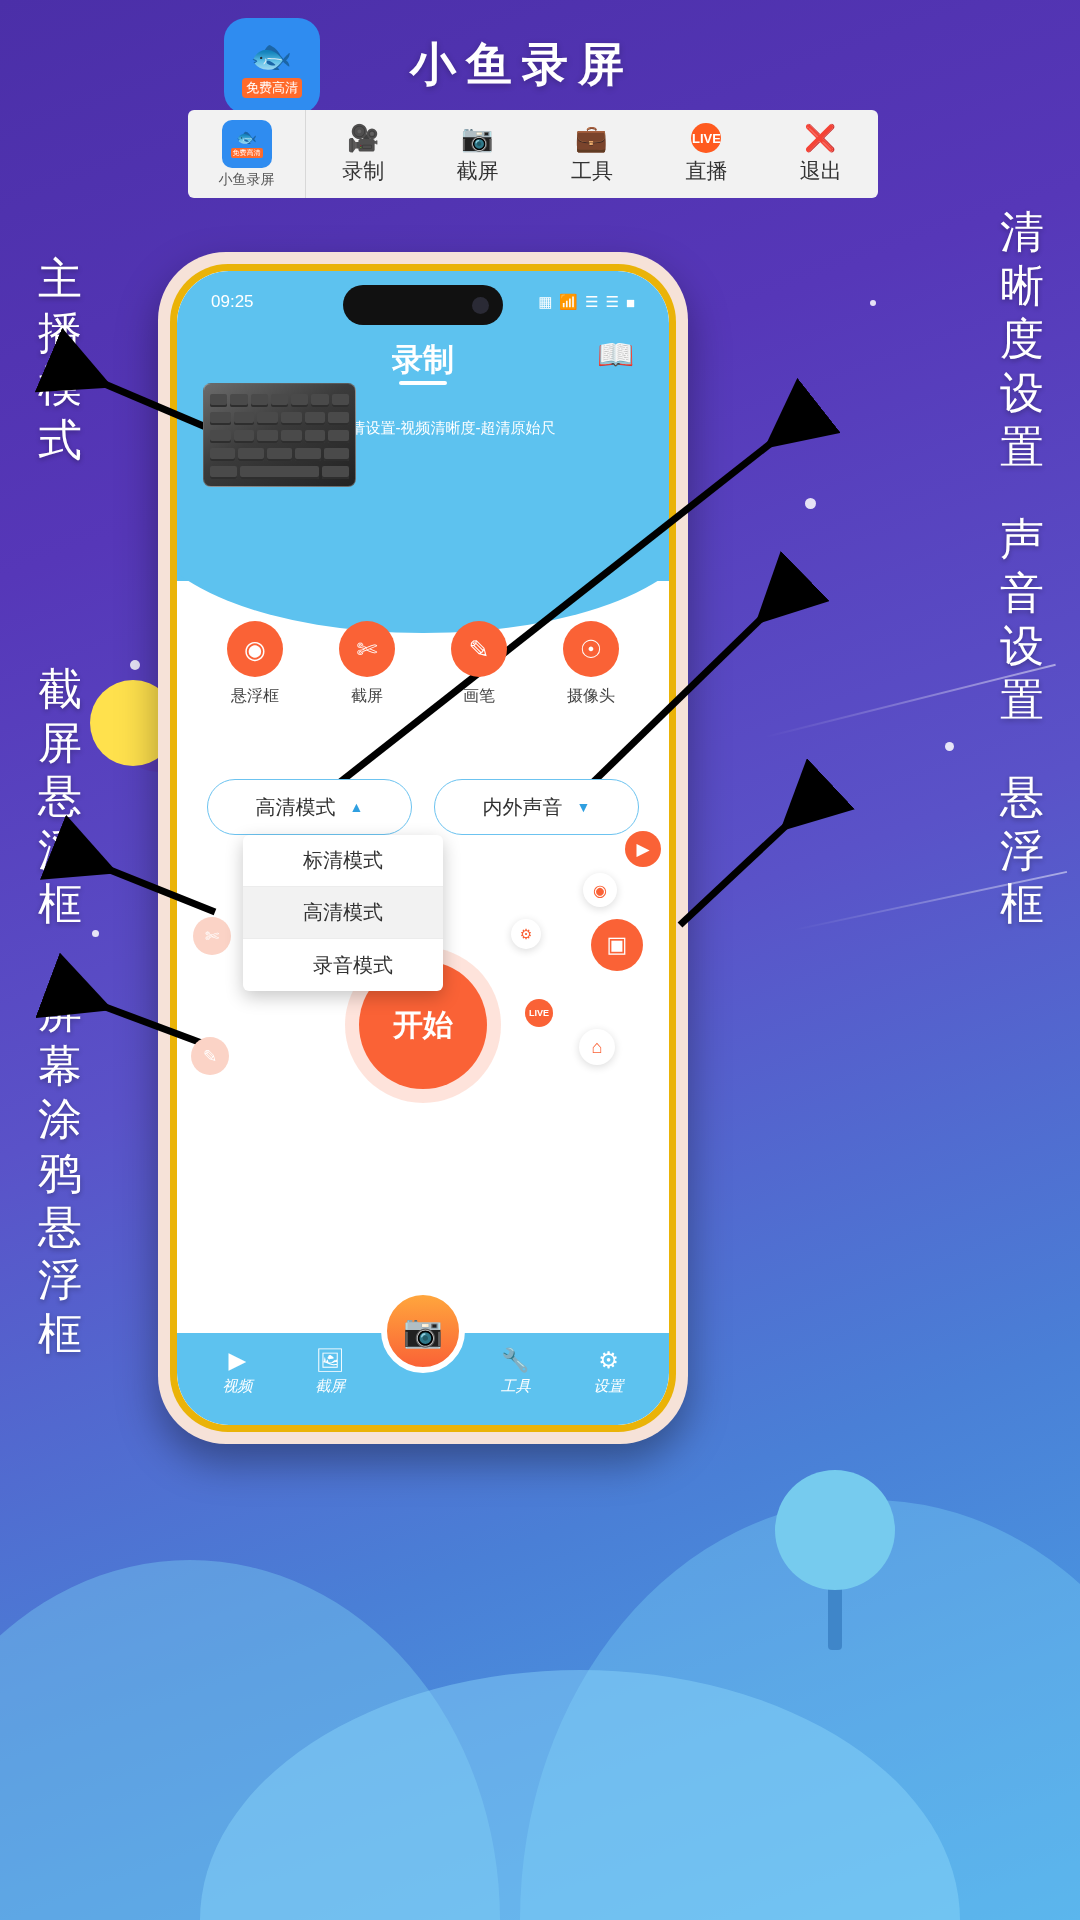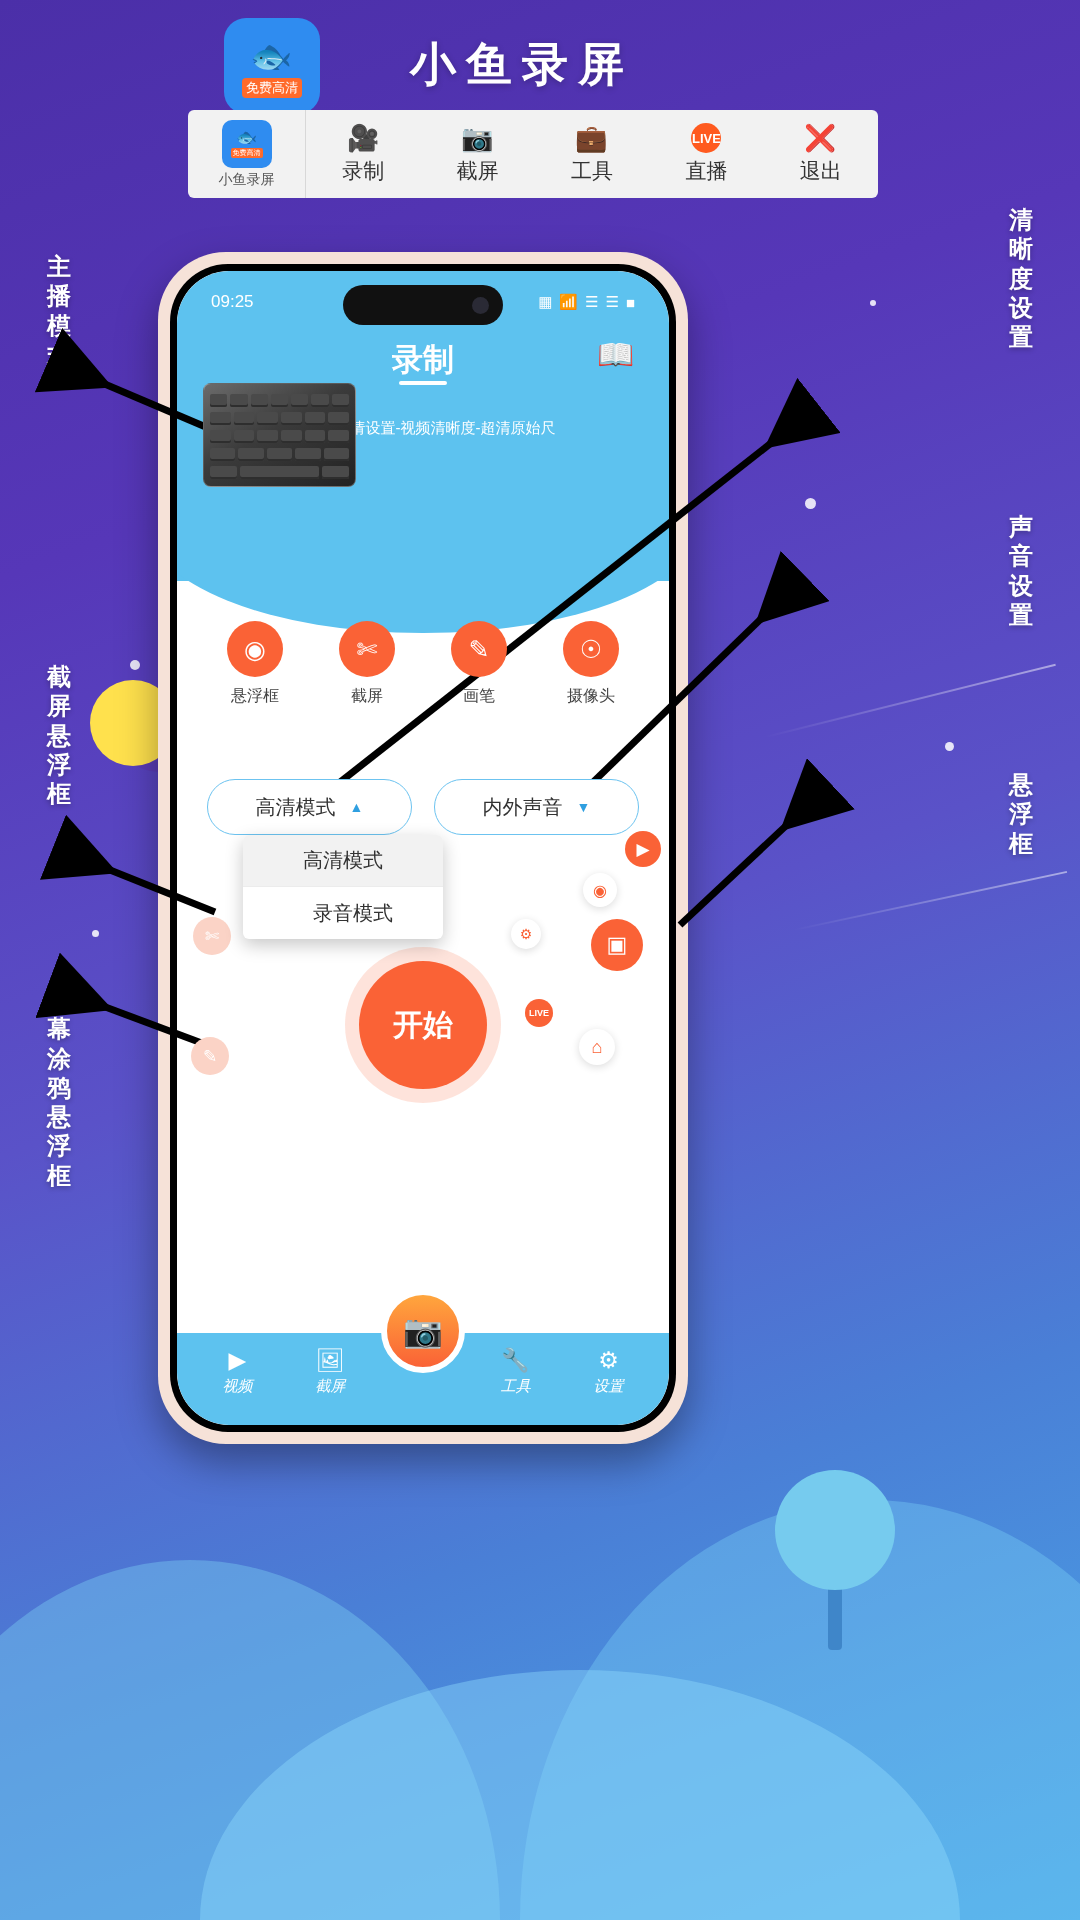--- a/index.html
+++ b/index.html
@@ -75,21 +75,21 @@
   .tb-item .glyph { font-size: 26px; line-height: 1; color: #ff5a1f; height: 30px; display: flex; align-items: center; }
   .tb-item .label { font-size: 21px; color: #333; }
 
   
   .phone {
     position: absolute; left: 158px; top: 252px; width: 530px; height: 1192px;
     border-radius: 68px; background: #f6e2d8;
     padding: 12px; box-shadow: 0 18px 40px rgba(0,0,0,.35);
   }
   .phone-inner {
-    width: 100%; height: 100%; border-radius: 58px; background: #000000;
+    width: 100%; height: 100%; border-radius: 58px; background: #eab308;
     padding: 7px; overflow: hidden;
   }
   .screen {
     width: 100%; height: 100%; border-radius: 52px; background: #ffffff;
     position: relative; overflow: hidden;
   }
   .sky {
     position: absolute; left: 0; top: 0; width: 100%; height: 310px;
     background: #5dc2ef; border-radius: 52px 52px 0 0;
   }
@@ -198,21 +198,21 @@
   .tab-center {
     position: absolute; left: 50%; bottom: 52px; transform: translateX(-50%);
     width: 84px; height: 84px; border-radius: 50%;
     background: linear-gradient(180deg, #ffa63d 0%, #fa6236 100%);
     border: 6px solid #ffffff; display: flex; align-items: center; justify-content: center;
     color: #ffffff; font-size: 32px; z-index: 8;
   }
 
   
   .anno {
-    position: absolute; color: #ffffff; font-size: 24px; font-weight: bold;
+    position: absolute; color: #ffffff; font-size: 44px; font-weight: normal;
     line-height: 1.22; letter-spacing: 2px; text-shadow: 0 2px 5px rgba(0,0,0,.3);
     width: 44px; text-align: center;
   }
   .arrow-layer { position: absolute; inset: 0; pointer-events: none; }
 </style>
 </head>
 <body>
 
 <div class="bg-deco">
   <div class="moon"></div>
@@ -355,20 +355,21 @@
           <span>高清模式</span>
           <span class="chev">▲</span>
         </div>
         <div class="select-box">
           <span>内外声音</span>
           <span class="chev">▼</span>
         </div>
       </div>
 
       <div class="dropdown">
+        <div class="dd-item">标清模式</div>
         <div class="dd-item selected">高清模式</div>
         <div class="dd-item">录音模式</div>
       </div>
 
       <div class="floating fl-circle" style="right:8px;top:560px;width:36px;height:36px;font-size:17px;">▶</div>
       <div class="floating fl-circle fl-white" style="right:52px;top:602px;width:34px;height:34px;font-size:16px;">◉</div>
       <div class="floating fl-circle fl-white" style="right:128px;top:648px;width:30px;height:30px;font-size:14px;">⚙</div>
       <div class="floating fl-circle" style="right:116px;top:728px;width:28px;height:28px;font-size:9px;font-weight:bold;">LIVE</div>
       <div class="floating fl-circle" style="right:26px;top:648px;width:52px;height:52px;font-size:22px;">▣</div>
       <div class="floating fl-circle fl-white" style="right:54px;top:758px;width:36px;height:36px;font-size:18px;">⌂</div>

